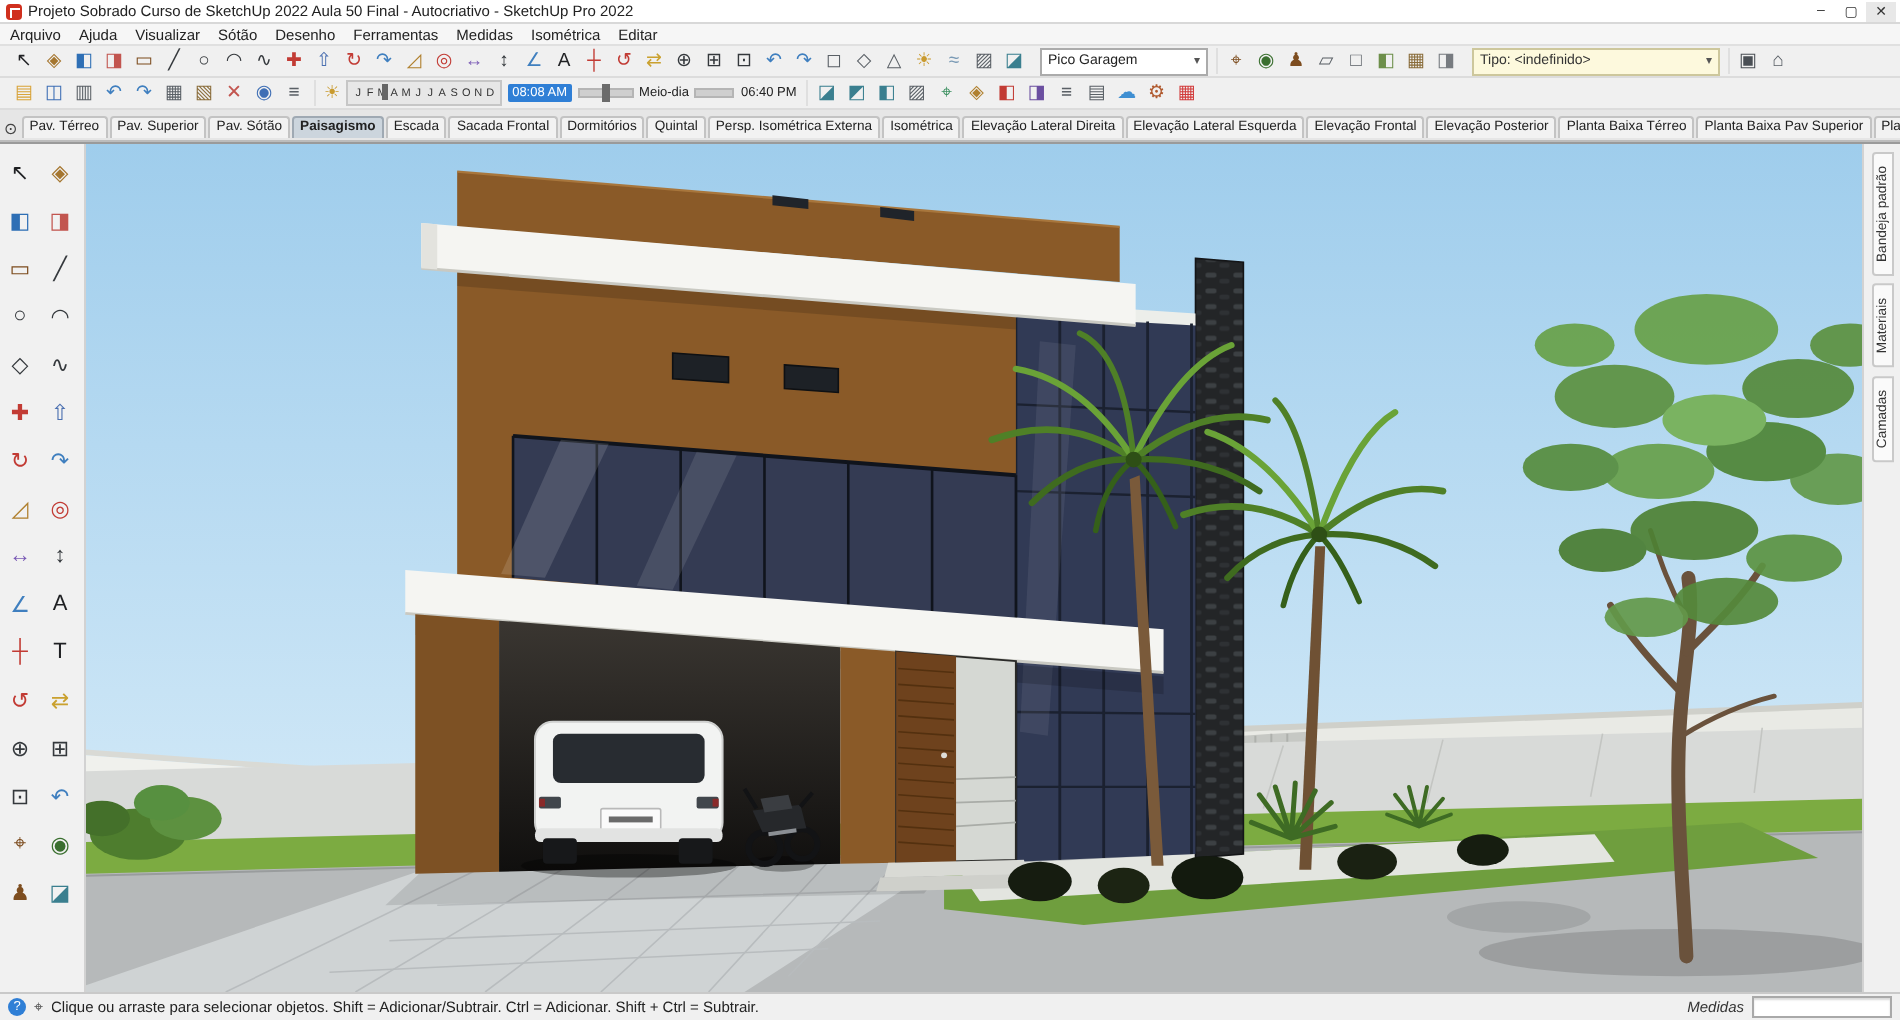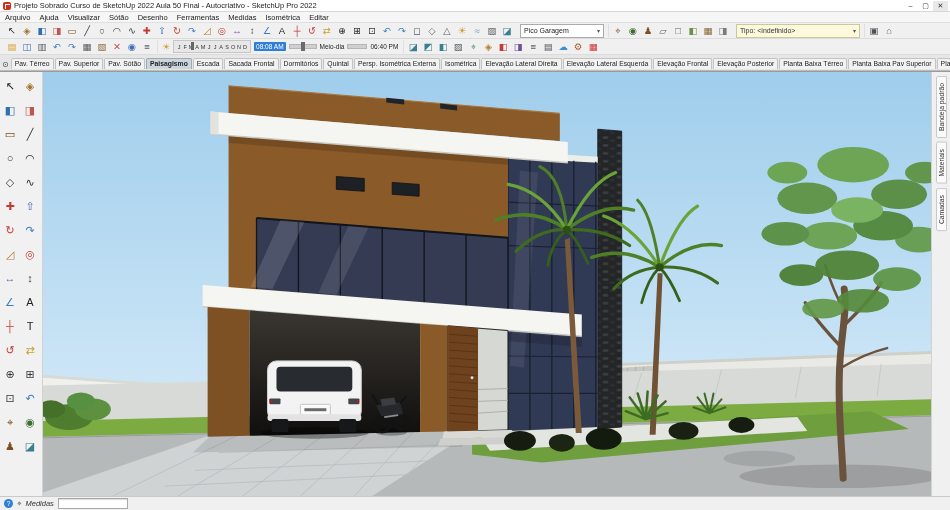--- a/index.html
+++ b/index.html
@@ -467,17 +467,18 @@
 
     <div class="vtab">Bandeja padrão</div>
         <div class="vtab">Materiais</div>
         <div class="vtab">Camadas</div>
       </div>
   </div>
 
   <div class="statusbar">
     <div class="helpicon">?</div>
     <div class="geoicon">⌖</div>
+    <div class="hint">Clique ou arraste para selecionar objetos. Shift = Adicionar/Subtrair. Ctrl = Adicionar. Shift + Ctrl = Subtrair.</div>
     <div class="measlabel">Medidas</div>
     <div class="measbox"></div>
   </div>
 
 </div>
 
 </body></html>

